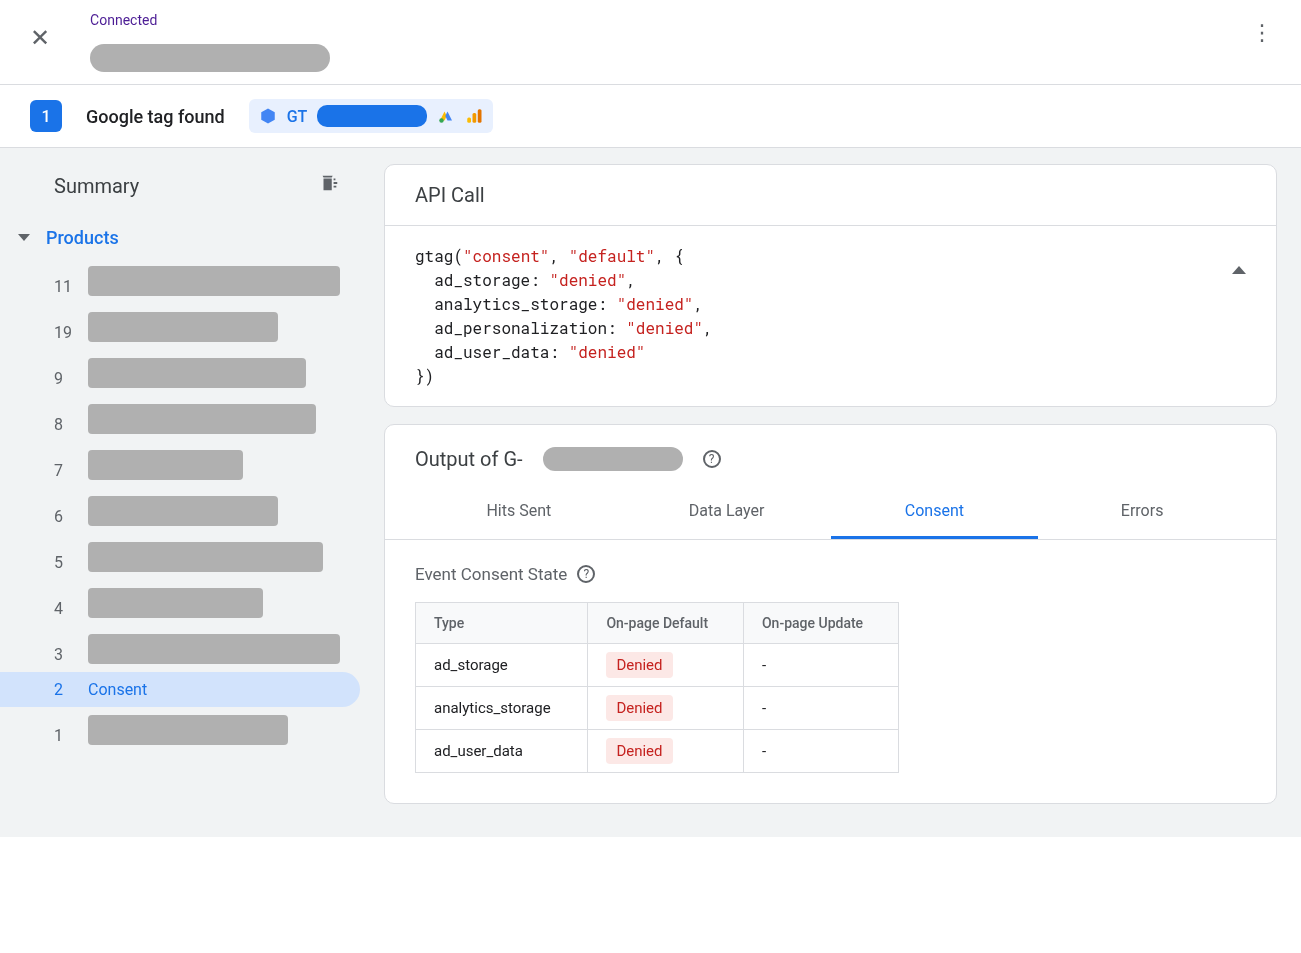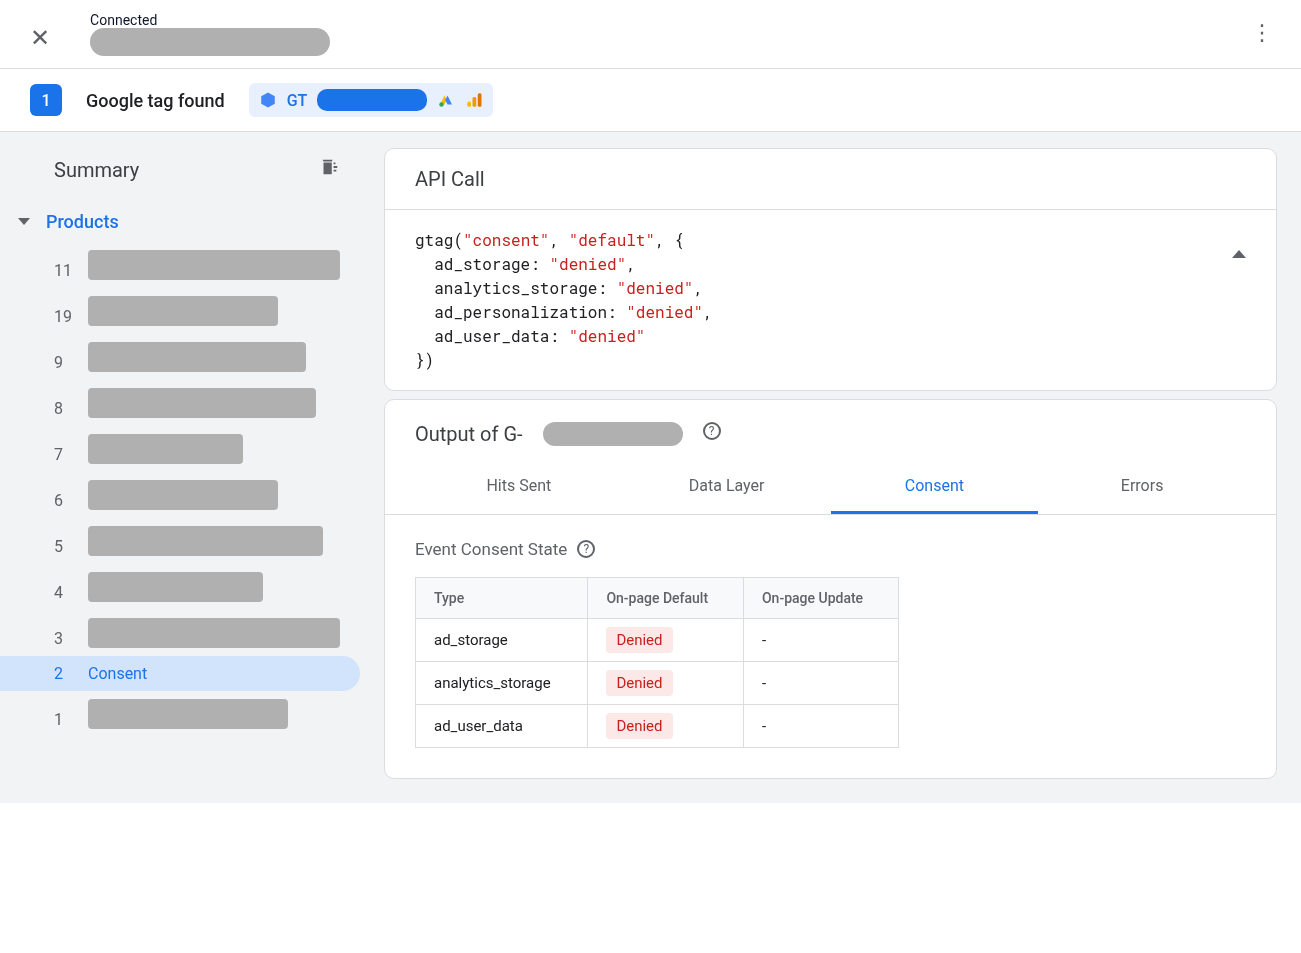--- a/index.html
+++ b/index.html
@@ -17,23 +17,23 @@
     gap: 20px;
   }
   .close-x {
     font-size: 24px;
     color: #5f6368;
     cursor: pointer;
     padding-top: 12px;
     padding-right: 20px;
   }
   .connected-block .label {
-    color: #0f172a;
+    color: #4c1d95;
     font-size: 14px;
-    margin-bottom: 0;
+    margin-bottom: 16px;
   }
   .redact {
     background: #b0b0b0;
     border-radius: 14px;
     height: 28px;
     width: 240px;
   }
   .top-bar .spacer { flex: 1; }
   .kebab {
     color: #5f6368;
@@ -142,21 +142,21 @@
   .event-item.active .num { color: #1a73e8; }
 
   .content {
     flex: 1;
     padding: 16px 24px;
   }
   .panel {
     background: #fff;
     border: 1px solid #dadce0;
     border-radius: 10px;
-    margin-bottom: 8px;
+    margin-bottom: 17px;
   }
   .panel-header {
     padding: 18px 30px;
     font-size: 20px;
     font-weight: 400;
     color: #3c4043;
     border-bottom: 1px solid #dadce0;
     display: flex;
     justify-content: space-between;
     align-items: center;
@@ -180,21 +180,21 @@
   .caret-up {
     width: 0; height: 0;
     border-left: 7px solid transparent;
     border-right: 7px solid transparent;
     border-bottom: 8px solid #5f6368;
   }
 
   .output-header {
     padding: 22px 30px 0 30px;
     display: flex;
-    align-items: flex-start;
+    align-items: center;
     gap: 20px;
   }
   .output-header .title { font-size: 20px; color: #3c4043; }
   .output-header .out-redact {
     background: #b0b0b0;
     height: 24px;
     width: 140px;
     border-radius: 12px;
   }
   .help-circle {

